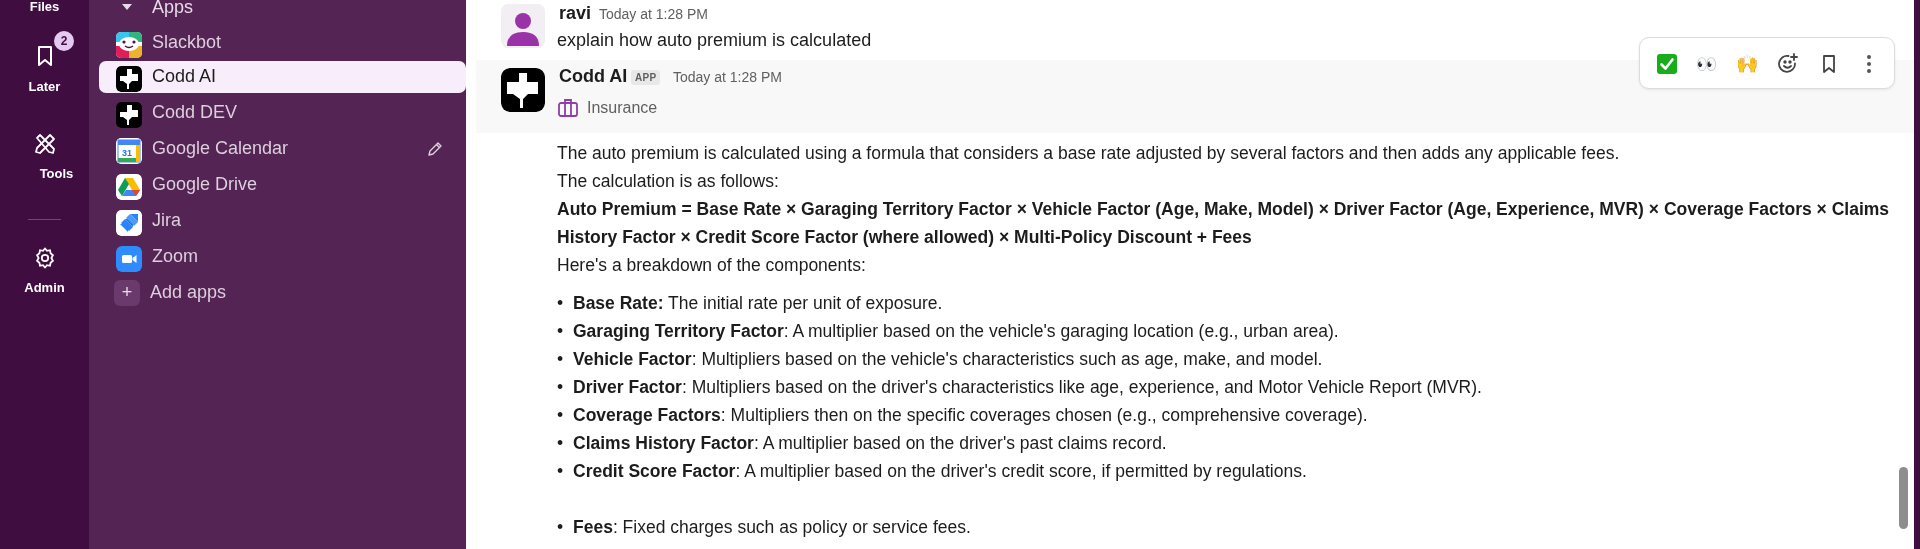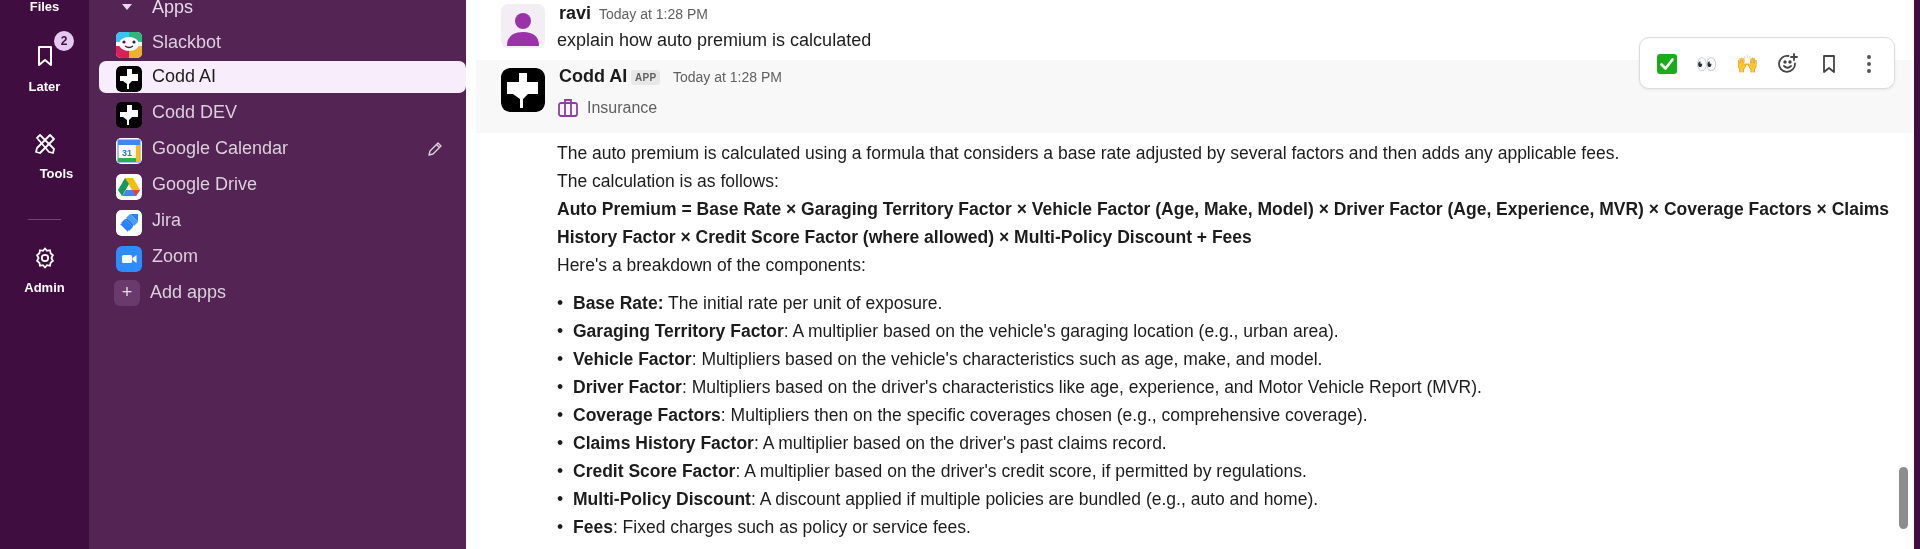--- a/index.html
+++ b/index.html
@@ -233,21 +233,20 @@
     <div class="body-line" style="top:166px; font-weight:bold;">History Factor × Credit Score Factor (where allowed) × Multi-Policy Discount + Fees</div>
     <div class="body-line" style="top:194px;">Here's a breakdown of the components:</div>
 
     <div class="body-line" style="top:232px;"><span class="bullet">•</span><b>Base Rate:</b><span> The initial rate per unit of exposure.</span></div>
     <div class="body-line" style="top:260px;"><span class="bullet">•</span><b>Garaging Territory Factor</b><span>: A multiplier based on the vehicle's garaging location (e.g., urban area).</span></div>
     <div class="body-line" style="top:288px;"><span class="bullet">•</span><b>Vehicle Factor</b><span>: Multipliers based on the vehicle's characteristics such as age, make, and model.</span></div>
     <div class="body-line" style="top:316px;"><span class="bullet">•</span><b>Driver Factor</b><span>: Multipliers based on the driver's characteristics like age, experience, and Motor Vehicle Report (MVR).</span></div>
     <div class="body-line" style="top:344px;"><span class="bullet">•</span><b>Coverage Factors</b><span>: Multipliers then on the specific coverages chosen (e.g., comprehensive coverage).</span></div>
     <div class="body-line" style="top:372px;"><span class="bullet">•</span><b>Claims History Factor</b><span>: A multiplier based on the driver's past claims record.</span></div>
     <div class="body-line" style="top:400px;"><span class="bullet">•</span><b>Credit Score Factor</b><span>: A multiplier based on the driver's credit score, if permitted by regulations.</span></div>
-    <div class="body-line" style="top:428px;"><span class="bullet">•</span><b>Multi-Policy Discount</b><span>: A discount applied if multiple policies are bundled (e.g., auto and home).</span></div>
     <div class="body-line" style="top:456px;"><span class="bullet">•</span><b>Fees</b><span>: Fixed charges such as policy or service fees.</span></div>
   </div>
 </div>
 
 <div class="toolbar">
   <span class="tb-btn" style="left:13px;">
     <svg width="22" height="22" viewBox="0 0 22 22">
         <rect x="1" y="1" width="20" height="20" rx="3" fill="#1aad1a"></rect>
         <path d="M5.5 11.5l4 4 7-9" stroke="#fff" stroke-width="2.6" fill="none" stroke-linecap="round" stroke-linejoin="round"></path>
       </svg>

